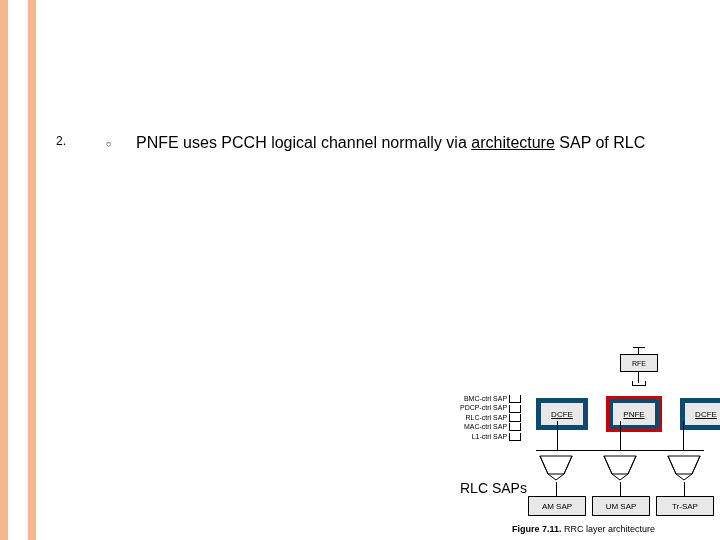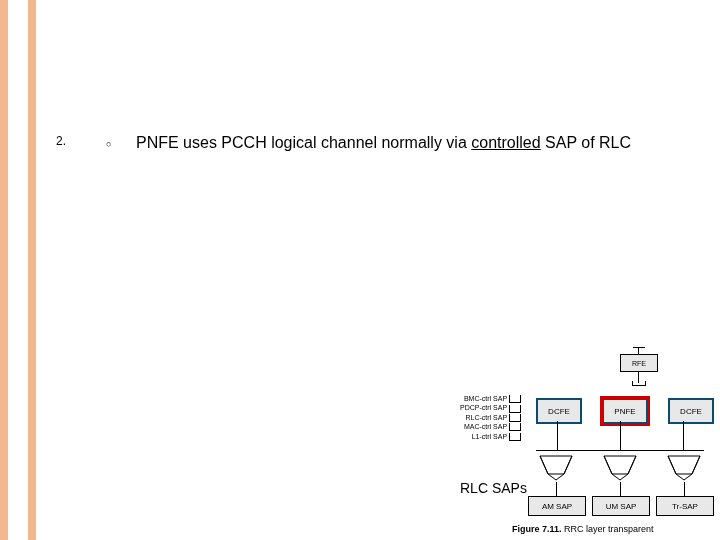--- a/index.html
+++ b/index.html
@@ -69,22 +69,22 @@
   .sap-list div{white-space:nowrap}
   .u-shape{
     display:inline-block;width:10px;height:7px;
     border:1px solid #000;border-top:none;vertical-align:middle;margin-left:2px;
   }
 
   .mid-boxes{
     position:absolute;left:84px;top:44px;display:flex;gap:20px;align-items:center;
   }
   .fbox{
-    width:42px;height:22px;border:2px solid #0c4a6e;background:#e8e8e8;
-    display:flex;align-items:center;justify-content:center;font-size:8px;
+    width:42px;height:22px;border:5px solid #0c4a6e;background:#e8e8e8;
+    display:flex;align-items:center;justify-content:center;font-size:8px;text-decoration:underline;
   }
   .fbox.highlight{outline:3px solid #c00;outline-offset:-1px}
 
   .conn-down{
     position:absolute;border-left:1px solid #000;
   }
 
   .triangle{
     position:absolute;width:36px;height:28px;
   }
@@ -112,21 +112,21 @@
 </div>
 
 <div class="content">
   <div class="row">
     <div class="num">2.</div>
     <div class="body">
       <div class="sub">
         <div class="subrow">
           <div class="bullet bullet-mark"></div>
           <div class="subtxt">
-            <span>PNFE uses PCCH logical channel normally via </span><span class="u">controlled</span><span> SAP of RLC</span>
+            <span>PNFE uses PCCH logical channel normally via </span><span class="u">architecture</span><span> SAP of RLC</span>
           </div>
         </div>
       </div>
     </div>
   </div>
 </div>
 
 <div class="figure">
   <div class="fig-inner">
     <div class="rfe-top"></div>
@@ -188,16 +188,16 @@
         <span>AM SAP</span>
       </div>
     <div class="sap-bottom" style="left:140px">
         <span>UM SAP</span>
       </div>
     <div class="sap-bottom" style="left:204px">
         <span>Tr-SAP</span>
       </div>
 
     <div class="caption">
-      <b>Figure 7.11.</b><span> RRC layer transparent</span>
+      <b>Figure 7.11.</b><span> RRC layer architecture</span>
     </div>
   </div>
 </div>
 
 </body></html>

